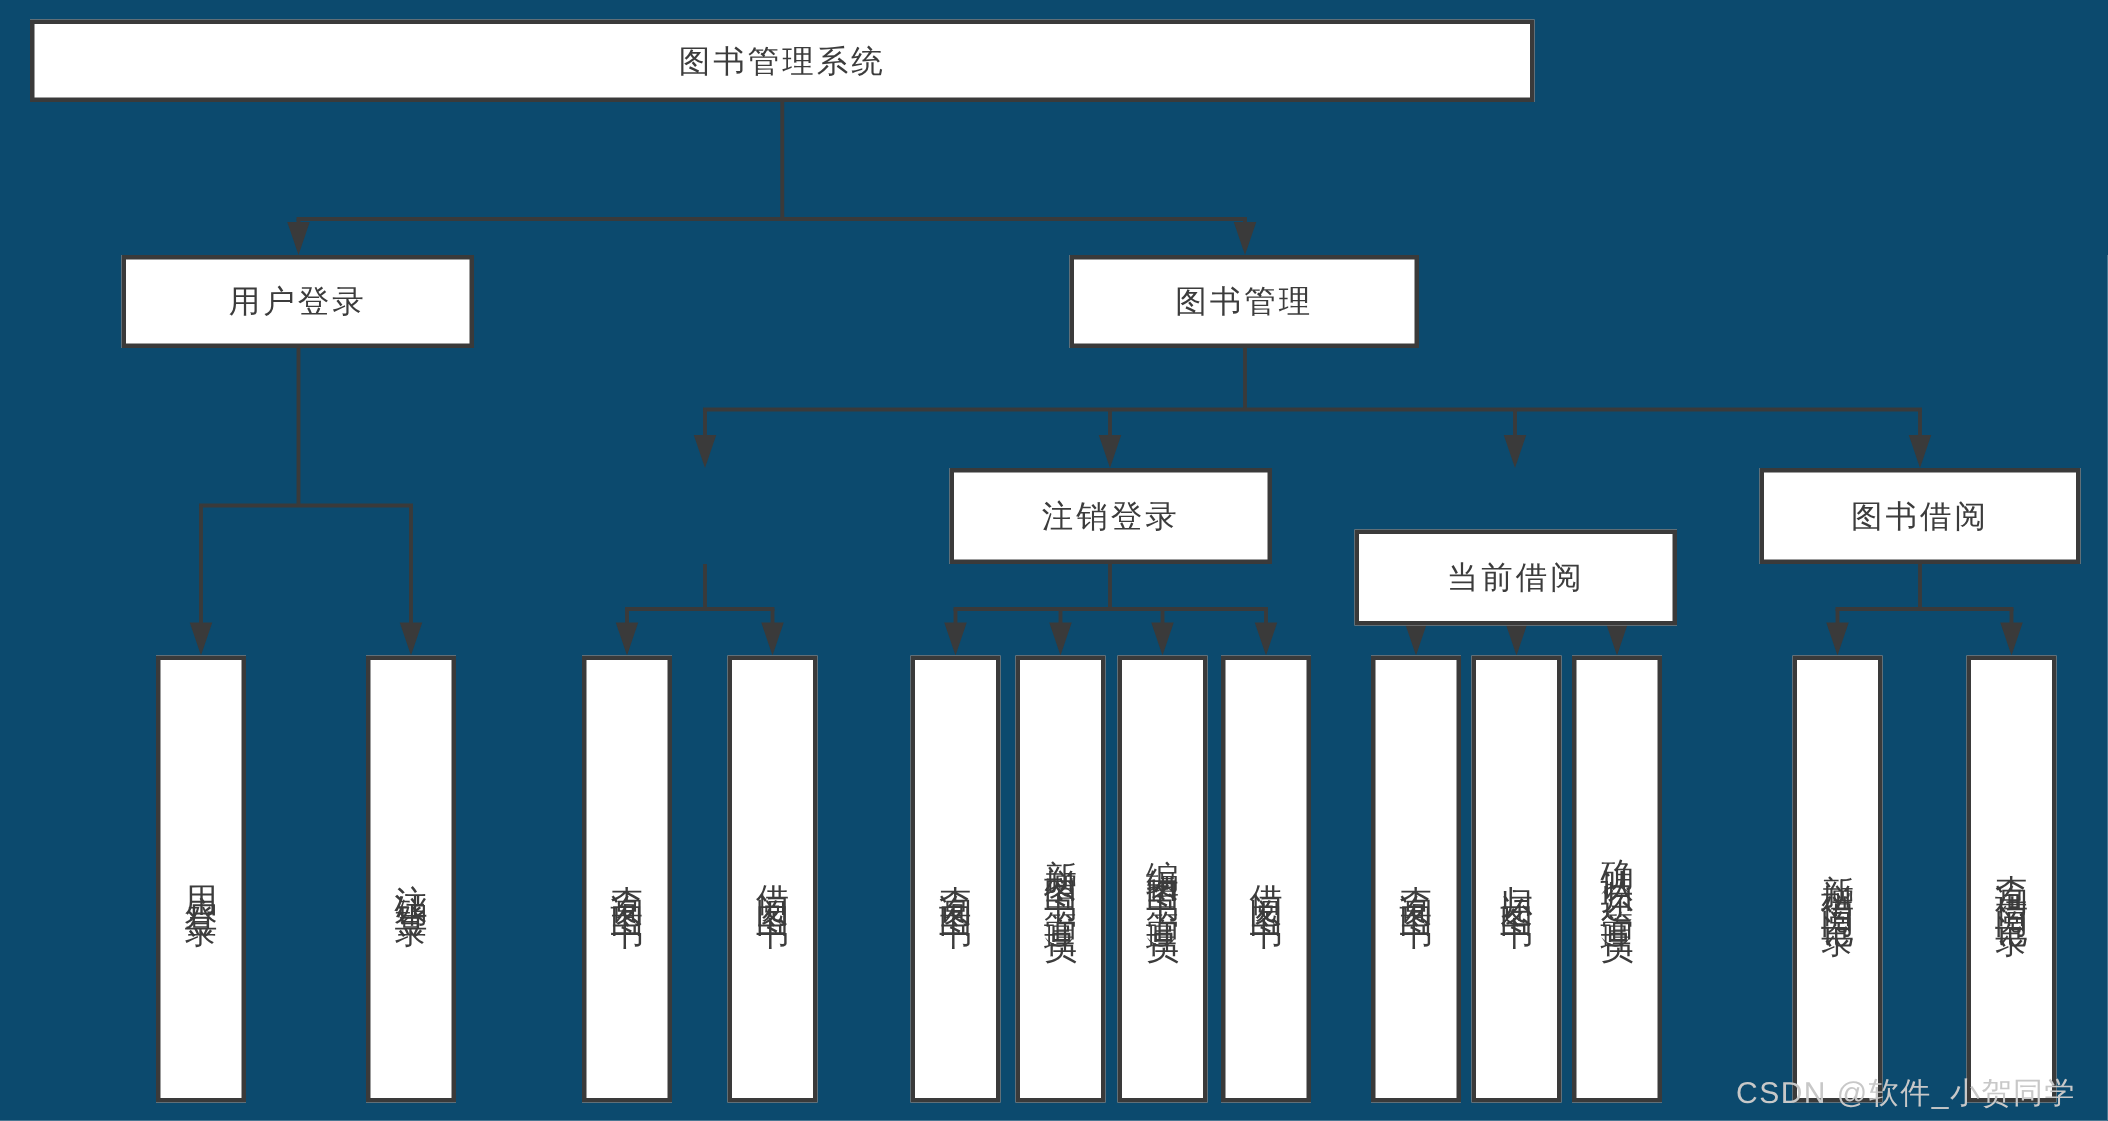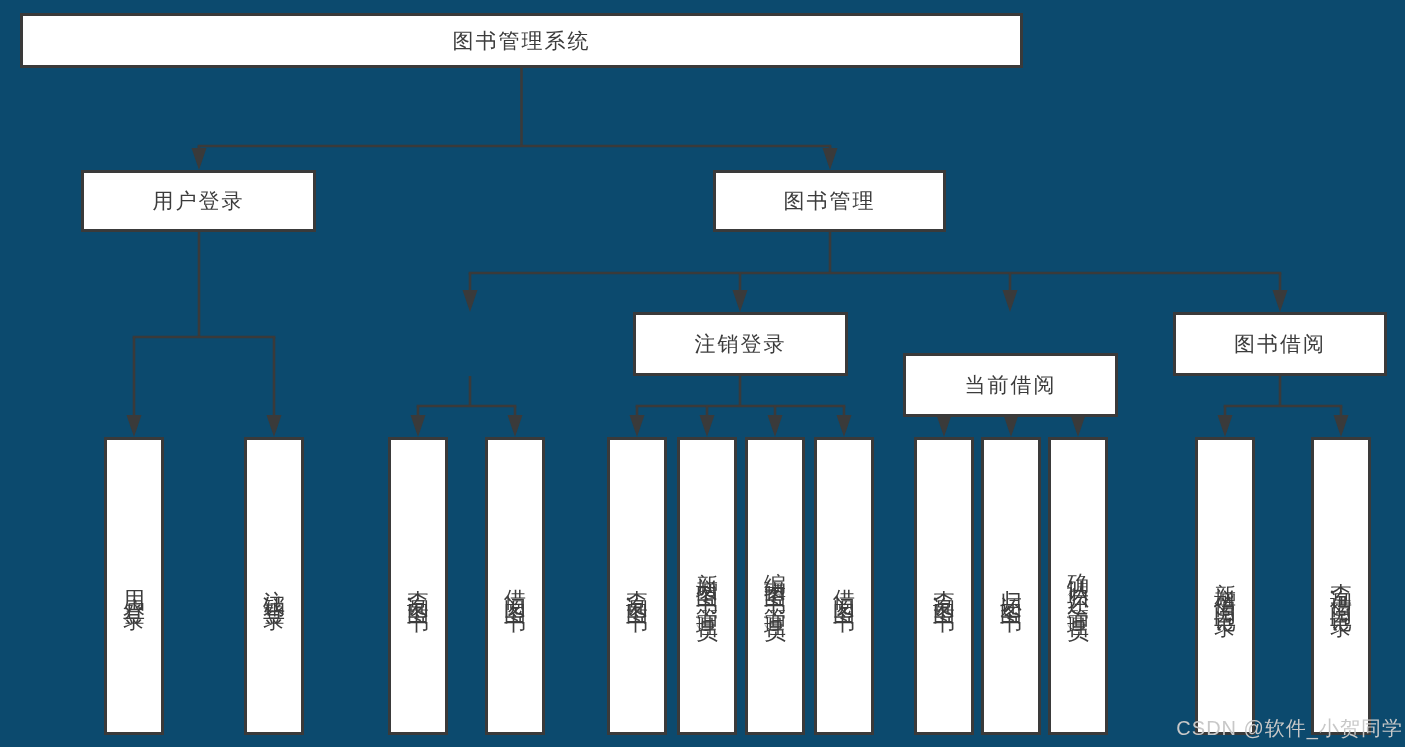--- a/index.html
+++ b/index.html
@@ -33,21 +33,21 @@
     z-index: 2;
   }
   .leaf {
     writing-mode: vertical-rl;
     font-size: 22px;
     letter-spacing: 7px;
     line-height: 1;
   }
   #watermark {
     position: absolute;
-    right: 2px;
+    right: 21px;
     bottom: 5px;
     font-size: 20px;
     letter-spacing: 1px;
     color: #c8c8c8;
     z-index: 5;
     white-space: nowrap;
   }
 </style>
 </head>
 <body>

